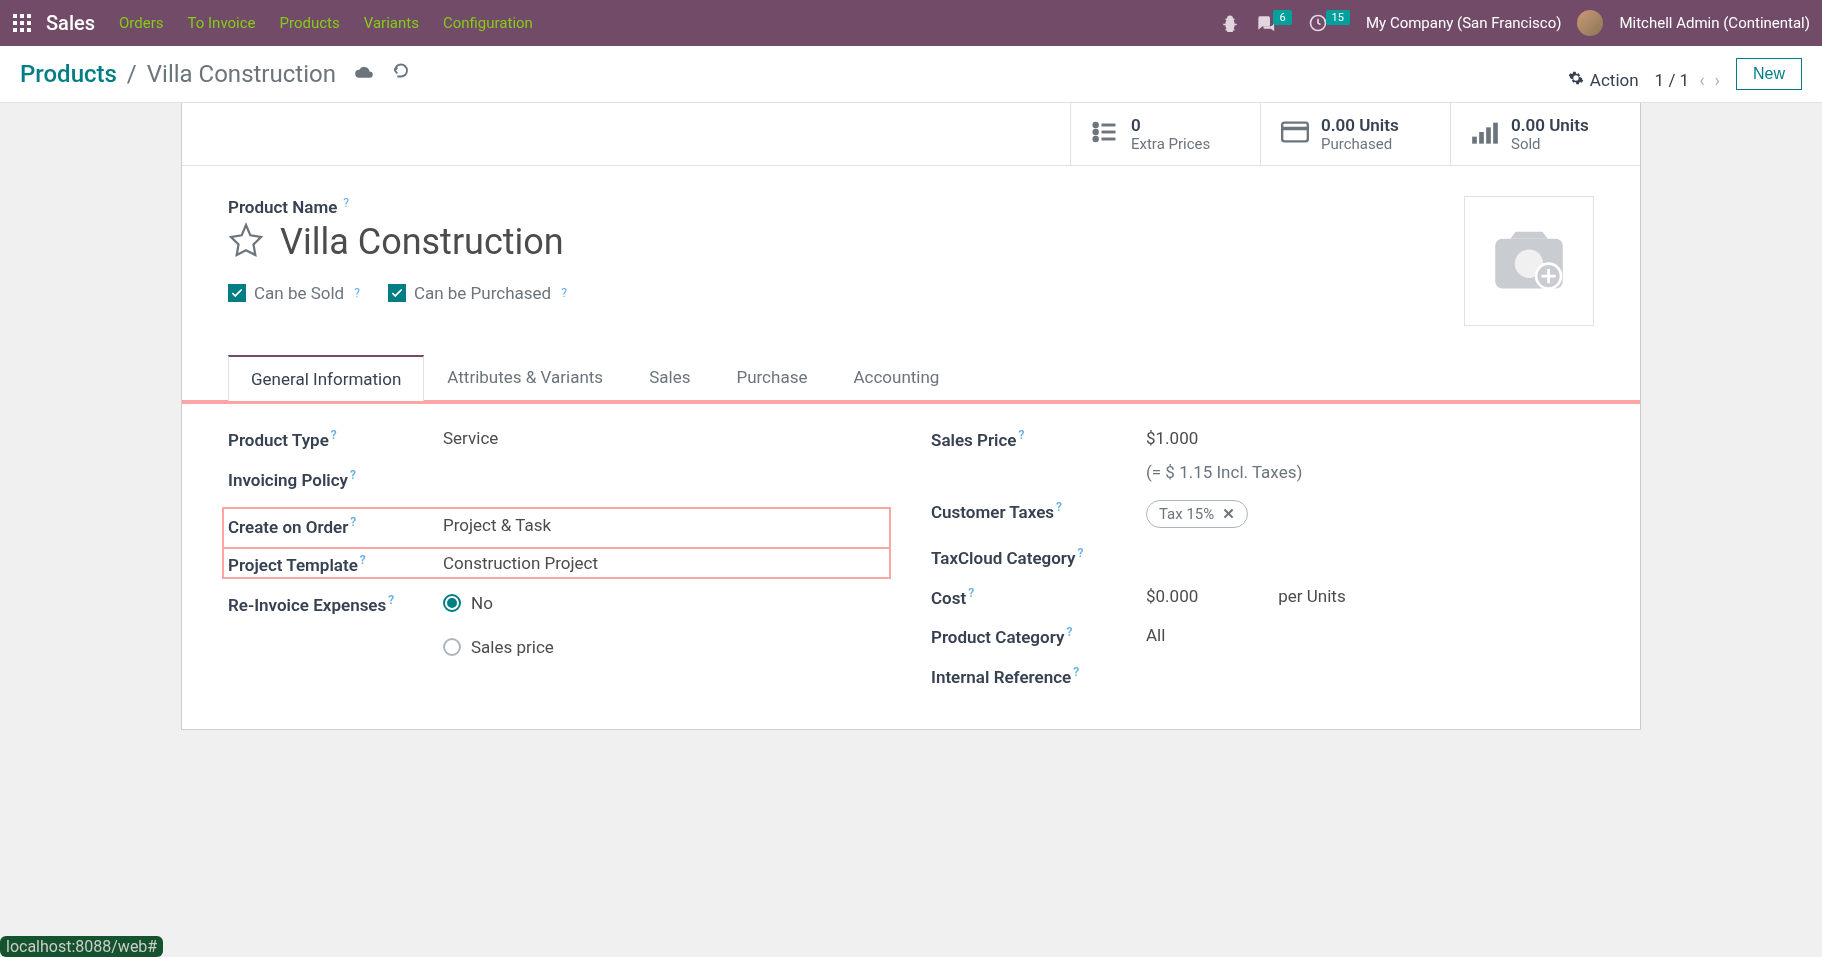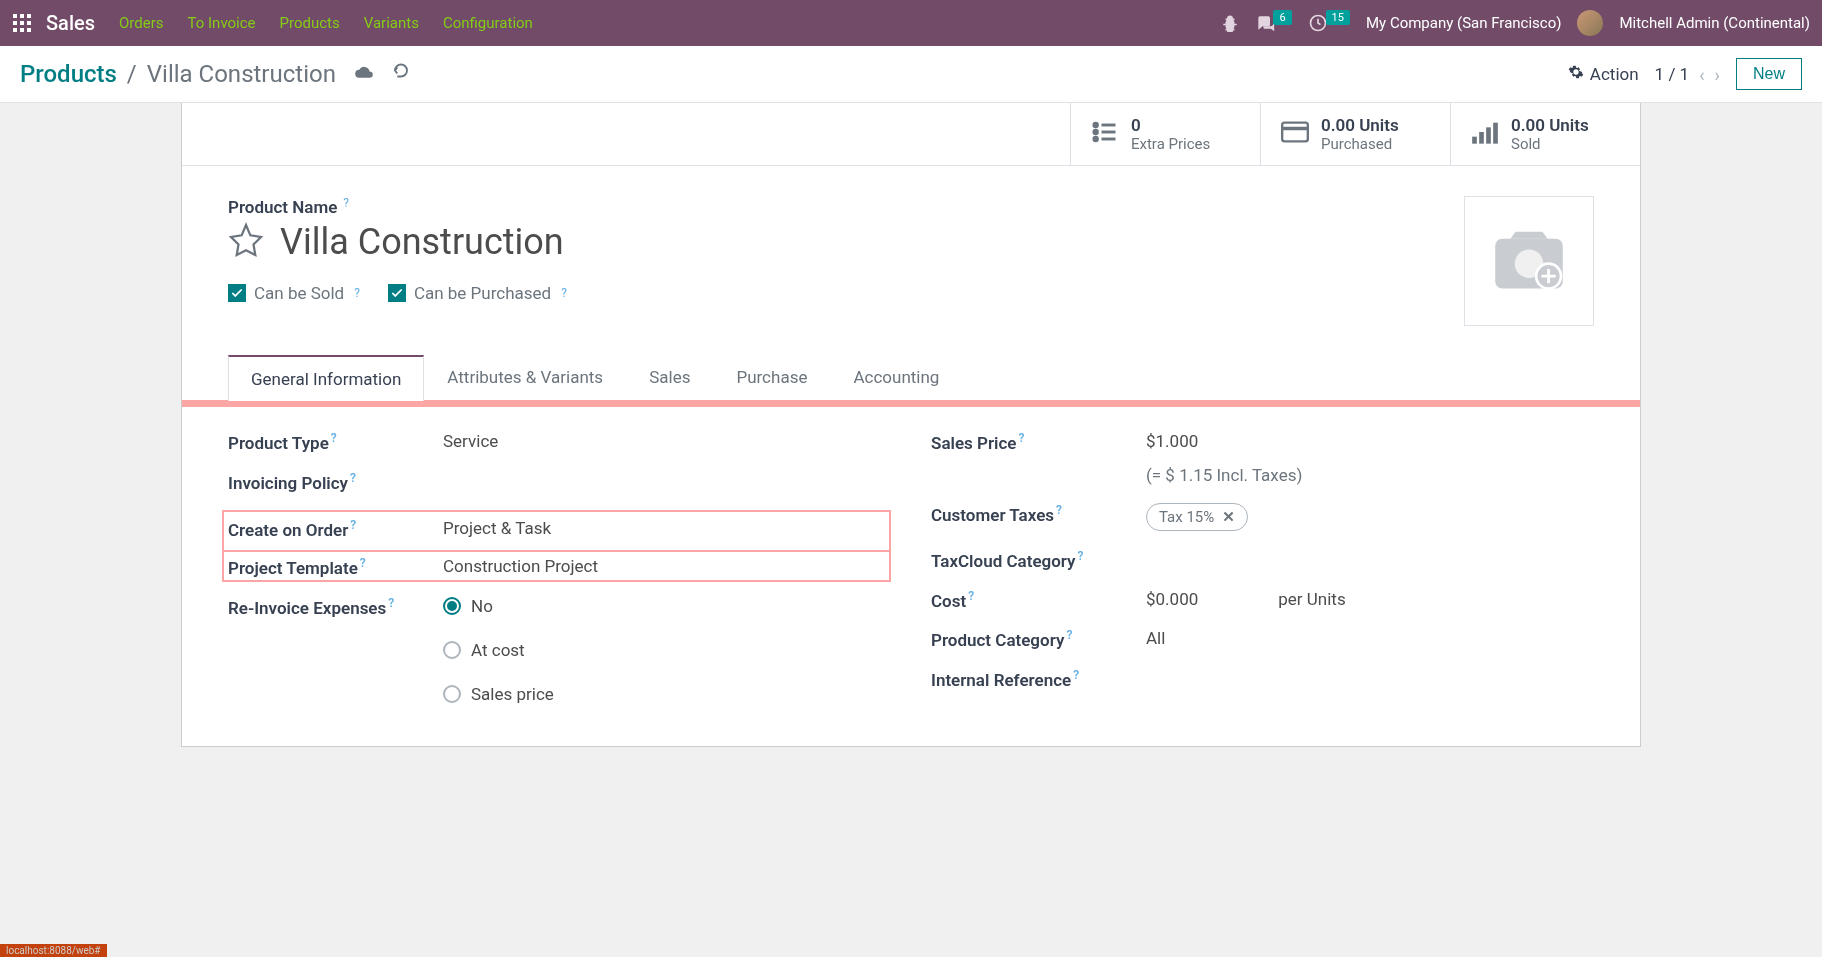--- a/index.html
+++ b/index.html
@@ -18,21 +18,21 @@
 .avatar { width: 26px; height: 26px; border-radius: 50%; background: linear-gradient(135deg,#c97,#875); }
 .user-name { font-size: 15px; color: #fff; }
 
 
 .breadcrumb-bar { background: #fff; border-bottom: 1px solid #dee2e6; padding: 12px 20px; display: flex; align-items: center; justify-content: space-between; }
 .breadcrumb-left { display: flex; align-items: center; gap: 10px; }
 .breadcrumb-link { color: #017e84; font-size: 24px; font-weight: 500; cursor: pointer; }
 .breadcrumb-sep { color: #6c757d; font-size: 24px; }
 .breadcrumb-current { color: #6c757d; font-size: 24px; }
 .bc-icon { color: #6c757d; font-size: 18px; cursor: pointer; margin-left: 8px; }
-.breadcrumb-right { display: flex; align-items: center; gap: 16px; }
+.breadcrumb-right { display: flex; align-items: flex-end; gap: 16px; }
 .action-btn { display: flex; align-items: center; gap: 6px; font-size: 17px; color: #374151; cursor: pointer; }
 .pager { display: flex; align-items: center; gap: 10px; font-size: 17px; color: #374151; }
 .pager-arrow { color: #adb5bd; font-size: 18px; cursor: pointer; }
 .new-btn { border: 1.5px solid #017e84; color: #017e84; background: #fff; padding: 6px 16px; font-size: 16px; font-weight: 500; cursor: pointer; }
 
 
 .sheet-wrap { padding: 0 54px 40px; }
 .sheet { background: #fff; border: 1px solid #ccc; border-top: none; max-width: 1460px; margin: 0 auto; }
 
 
@@ -52,42 +52,42 @@
 .star-icon { color: #6c757d; cursor: pointer; }
 .product-title { font-size: 36px; color: #4c4c4c; }
 .checks-row { display: flex; gap: 28px; margin-top: 20px; }
 .check-item { display: flex; align-items: center; gap: 8px; }
 .checkbox { width: 18px; height: 18px; background: #017e84; display: flex; align-items: center; justify-content: center; cursor: pointer; }
 .checkbox svg { stroke: #fff; }
 .check-label { font-size: 17px; color: #6c757d; }
 .image-box { width: 130px; height: 130px; border: 1px solid #dee2e6; display: flex; align-items: center; justify-content: center; cursor: pointer; }
 
 
-.tabs { display: flex; padding: 0 46px; margin-top: 18px; border-bottom: 7px solid #fca5a5; }
+.tabs { display: flex; padding: 0 46px; margin-top: 18px; border-bottom: 4px solid #fca5a5; }
 .tab { padding: 12px 22px; font-size: 17px; color: #6c757d; cursor: pointer; border: 1px solid transparent; border-bottom: none; }
 .tab.active { color: #374151; border-color: #dee2e6; border-top: 2px solid #714B67; background: #fff; position: relative; top: 1px; }
 
 
 .form-grid { display: flex; padding: 24px 46px; gap: 40px; }
 .col { flex: 1; }
 .field-row { display: flex; align-items: flex-start; margin-bottom: 18px; }
 .field-row.hlbox { border: 2px solid #fca5a5; padding: 6px 4px 2px; margin-left: -6px; margin-bottom: 10px; }
 .field-label { width: 215px; font-size: 17px; font-weight: 600; color: #374151; flex-shrink: 0; }
 .field-value { font-size: 17px; color: #4c4c4c; flex: 1; }
 .radio-group { display: flex; flex-direction: column; gap: 24px; }
 .radio-item { display: flex; align-items: center; gap: 10px; font-size: 17px; color: #4c4c4c; cursor: pointer; }
 .radio-outer { width: 18px; height: 18px; border: 2px solid #adb5bd; border-radius: 50%; display: flex; align-items: center; justify-content: center; }
 .radio-outer.sel { border-color: #017e84; }
 .radio-inner { width: 10px; height: 10px; background: #017e84; border-radius: 50%; }
 .tax-tag { display: inline-flex; align-items: center; gap: 8px; border: 1px solid #adb5bd; border-radius: 16px; padding: 4px 12px; font-size: 15px; color: #6c757d; }
 .tag-x { cursor: pointer; font-weight: bold; }
 .sub-val { color: #6c757d; }
 .cost-row { display: flex; gap: 80px; }
 
-.status-footer { position: fixed; bottom: 0; left: 0; font-size: 10px; background: #c2410c; color: #ccc; padding: 1px 6px; }
+.status-footer { position: fixed; bottom: 0; left: 0; font-size: 16px; background: #14532d; color: #ccc; padding: 1px 6px; border-radius: 6px; }
 </style>
 </head>
 <body>
 
 <div class="topnav">
   <div class="apps-icon">
     <svg width="20" height="20" viewBox="0 0 20 20">
         <g fill="#fff">
           <rect x="1" y="1" width="4" height="4"></rect>
           <rect x="8" y="1" width="4" height="4"></rect>
@@ -292,24 +292,20 @@
           <div class="field-label"><span>Re-Invoice Expenses</span><span class="help-q">?</span></div>
           <div class="field-value radio-group">
             <div class="radio-item">
               <div class="radio-outer sel">
                   <div class="radio-inner"></div>
                 </div>
               <span>No</span>
             </div>
             <div class="radio-item">
               <div class="radio-outer"></div>
-              <span>At cost</span>
-            </div>
-            <div class="radio-item">
-              <div class="radio-outer"></div>
               <span>Sales price</span>
             </div>
           </div>
         </div>
       </div>
 
       <div class="col">
         <div class="field-row">
           <div class="field-label"><span>Sales Price</span><span class="help-q">?</span></div>
           <div class="field-value">

